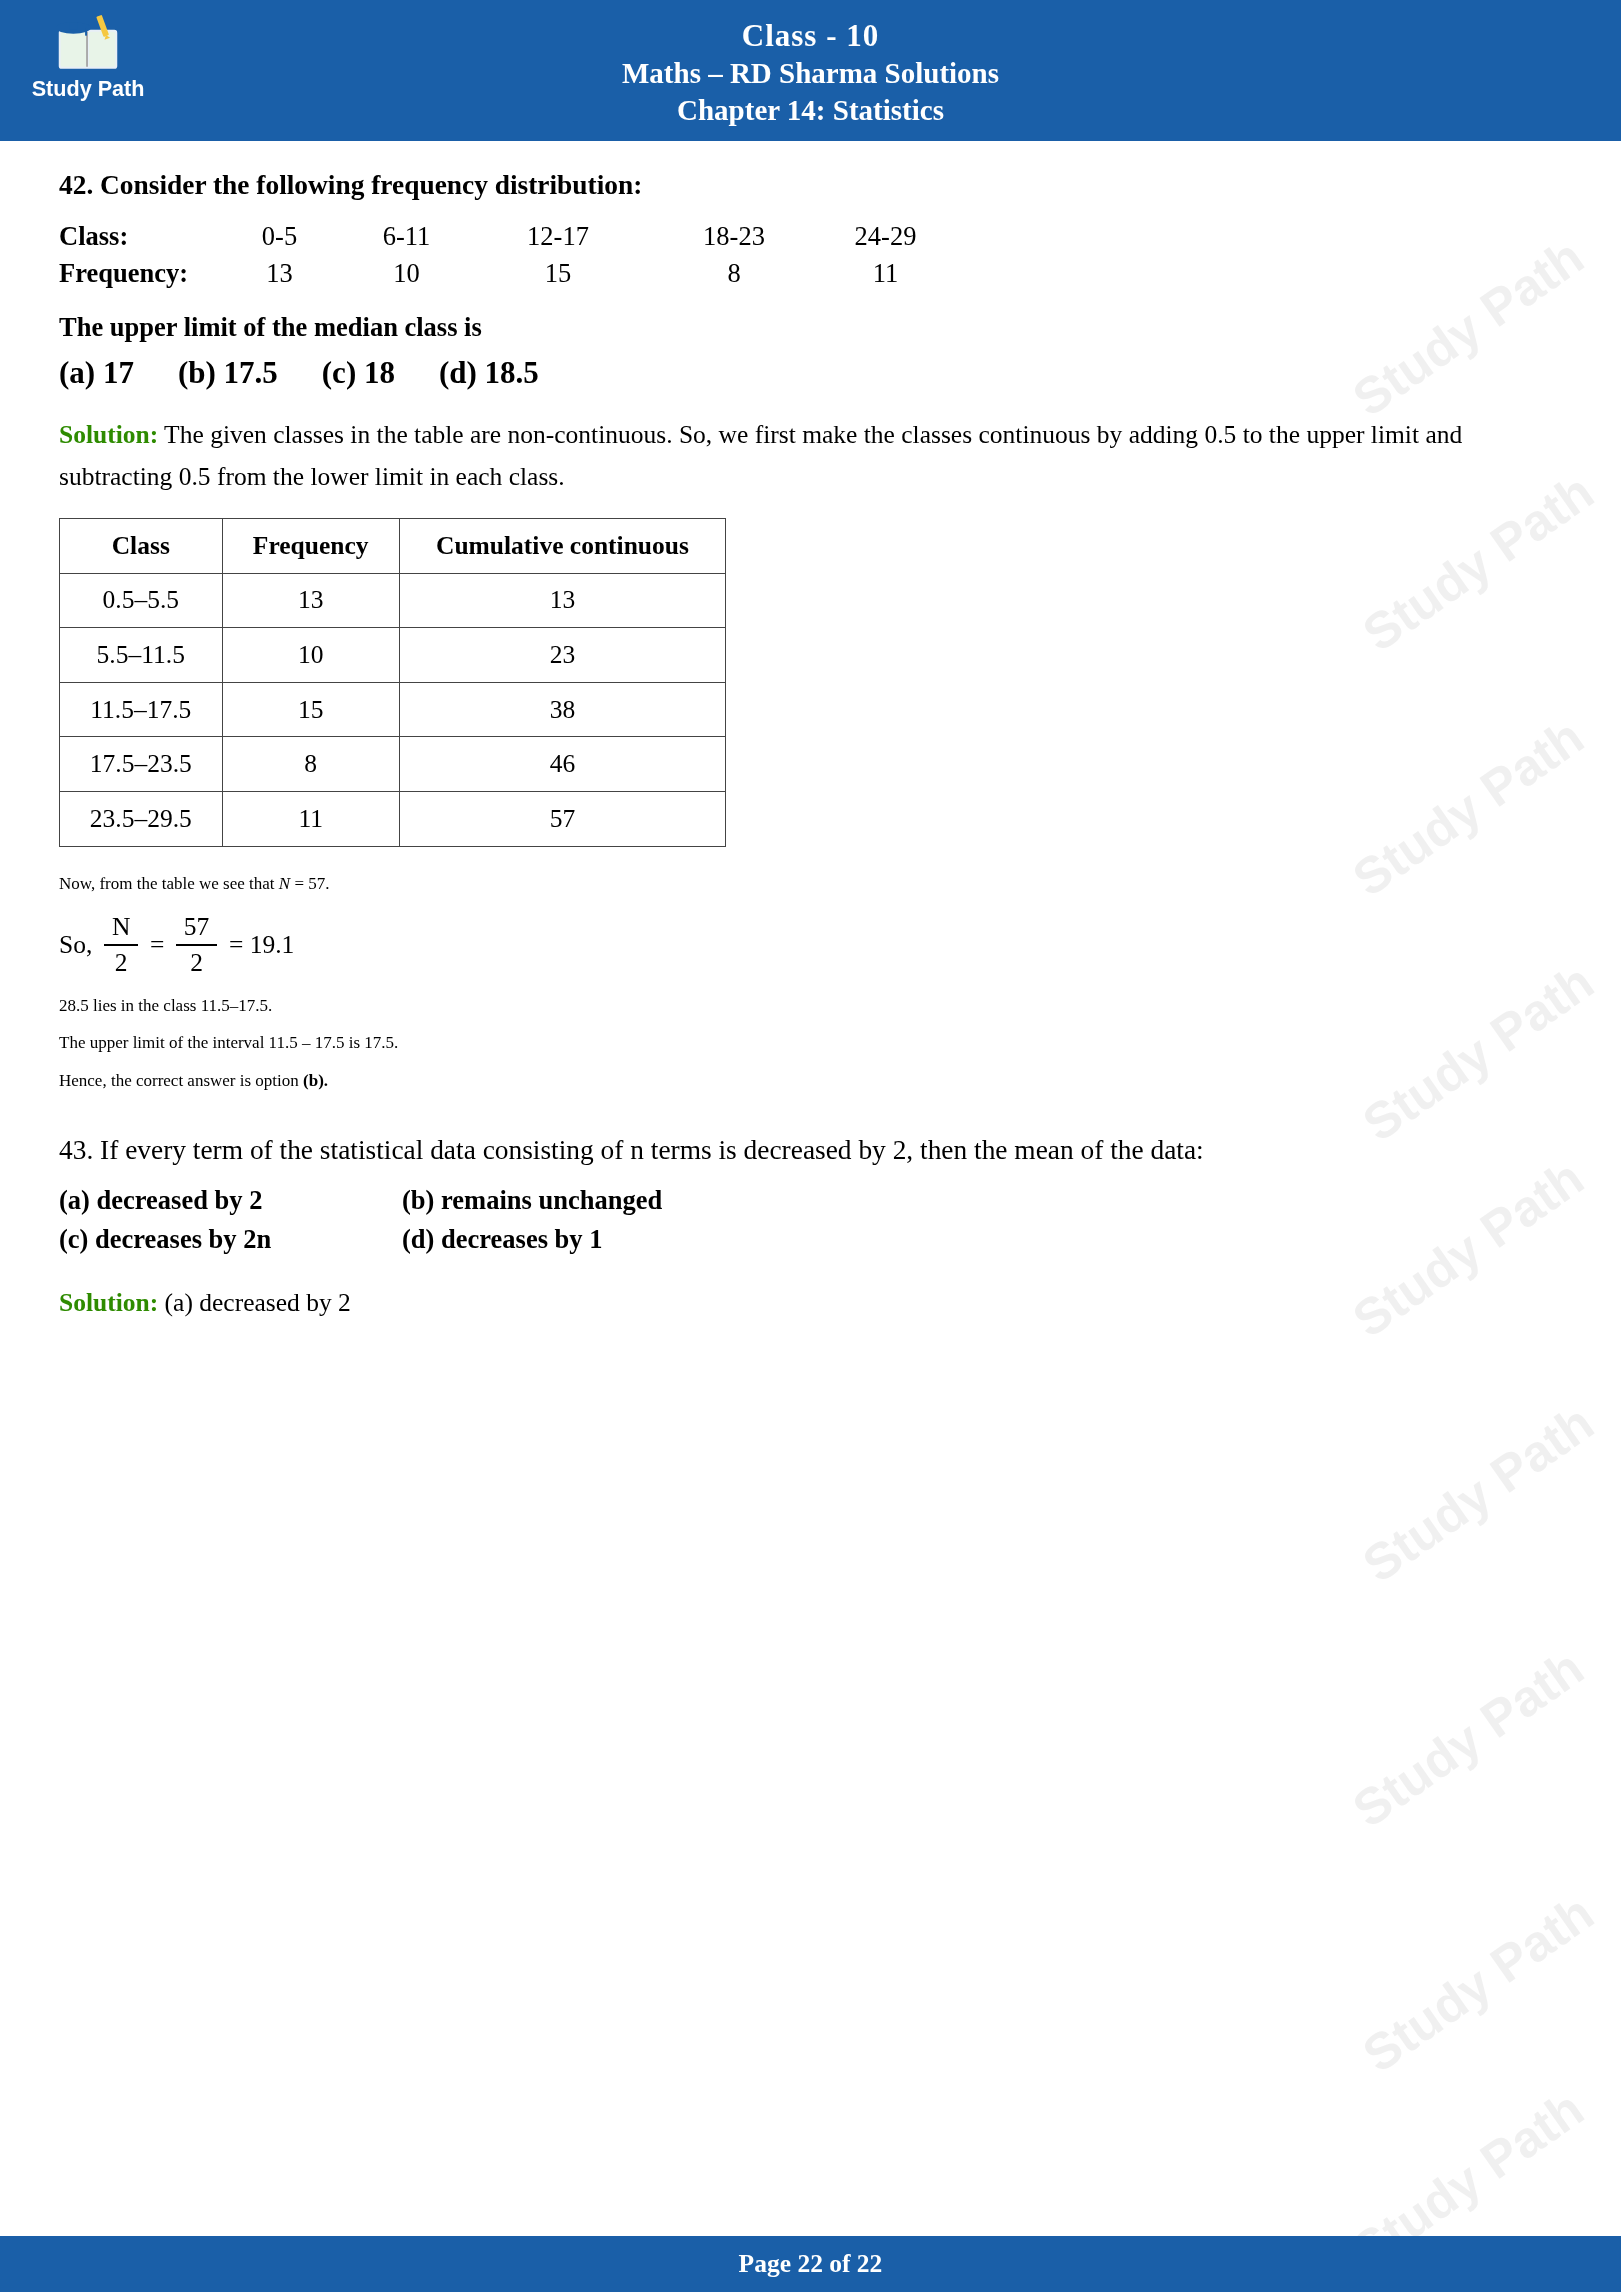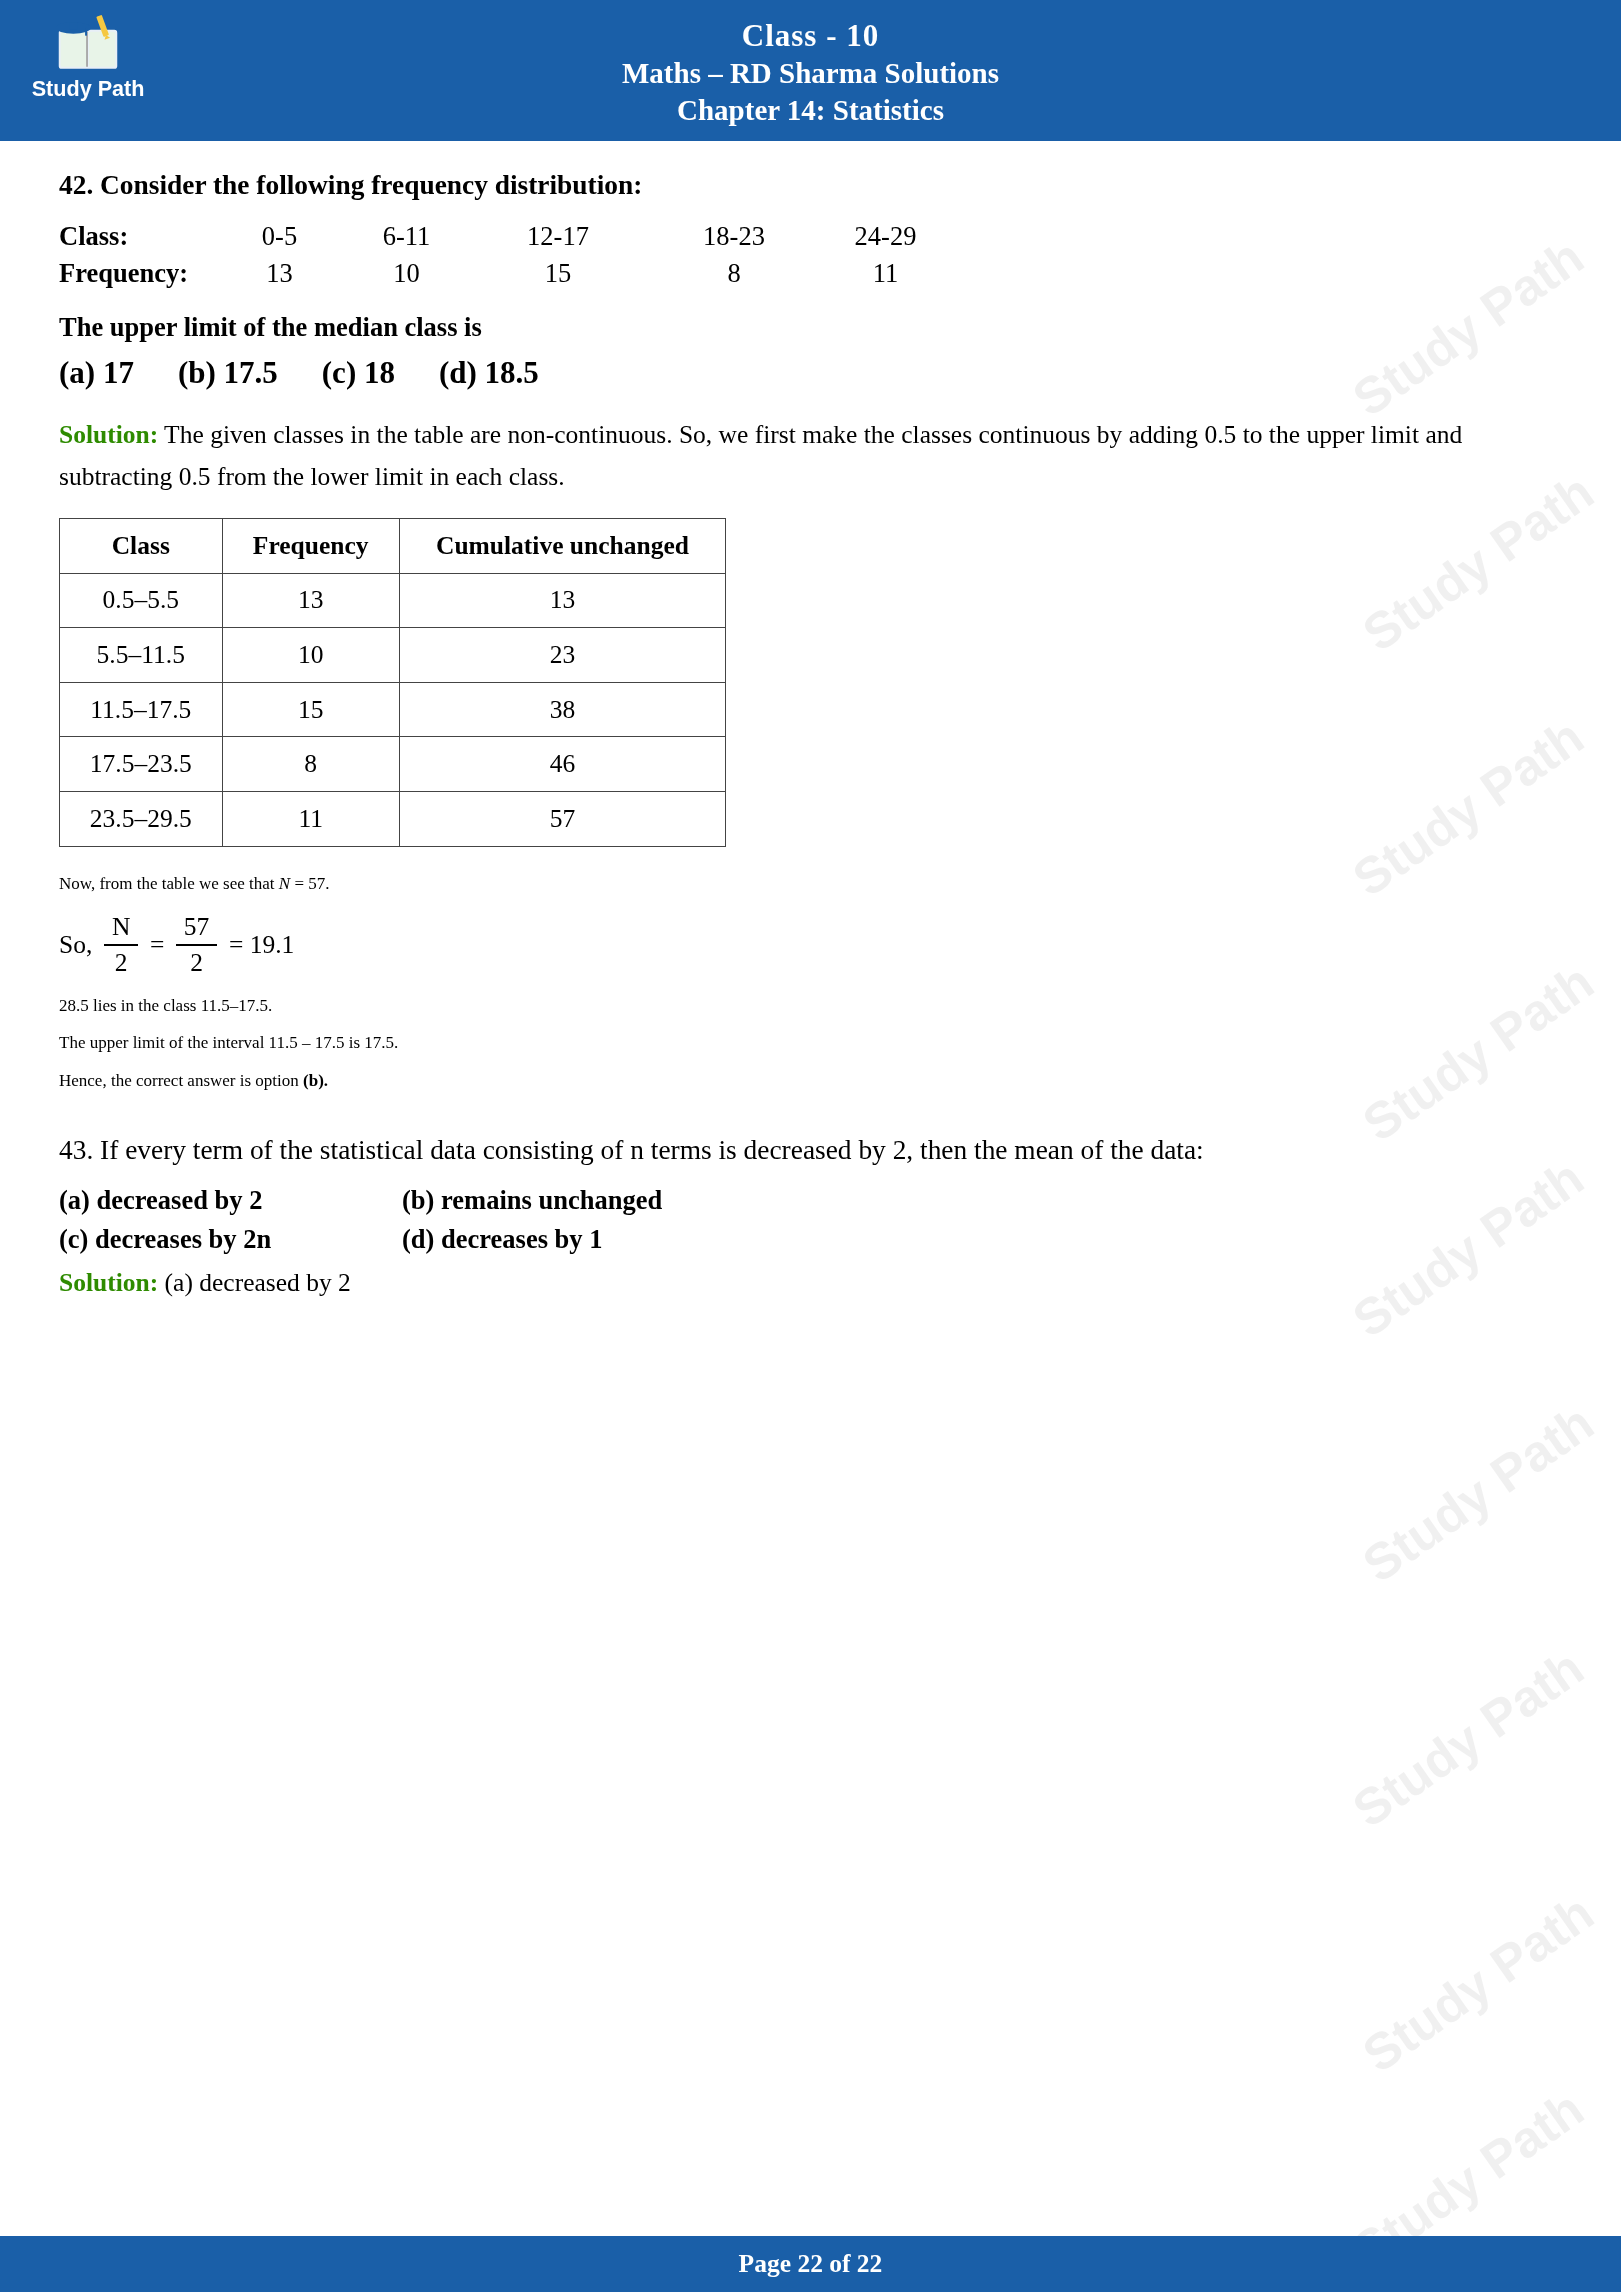--- a/index.html
+++ b/index.html
@@ -285,21 +285,21 @@
 
   <div class="solution-text">
     <span class="solution-label">Solution:</span><span> The given classes in the table are non-continuous. So, we first make the classes continuous by adding 0.5 to the upper limit and subtracting 0.5 from the lower limit in each class.</span>
   </div>
 
   <table class="data-table">
     <thead>
       <tr>
         <th>Class</th>
         <th>Frequency</th>
-        <th>Cumulative unchanged</th>
+        <th>Cumulative continuous</th>
       </tr>
     </thead>
     <tbody id="data-table-body">
     <tr>
           <td>0.5–5.5</td>
           <td>13</td>
           <td>13</td>
         </tr>
         <tr>
           <td>5.5–11.5</td>
@@ -351,21 +351,21 @@
 
   <div class="q43-title">43. If every term of the statistical data consisting of n terms is decreased by 2, then the mean of the data:</div>
 
   <div class="q43-options">
     <span class="option">(a) decreased by 2</span>
     <span class="option">(b) remains unchanged</span>
     <span class="option">(c) decreases by 2n</span>
     <span class="option">(d) decreases by 1</span>
   </div>
 
-  <div class="solution-text" style="margin-top:7px;">
+  <div class="solution-text" style="margin-top:27px;">
     <span class="solution-label">Solution:</span>
     <span> (a) decreased by 2</span>
   </div>
 
 </div>
 
 <div class="footer">
   <span>Page 22 of 22</span>
 </div>
 

